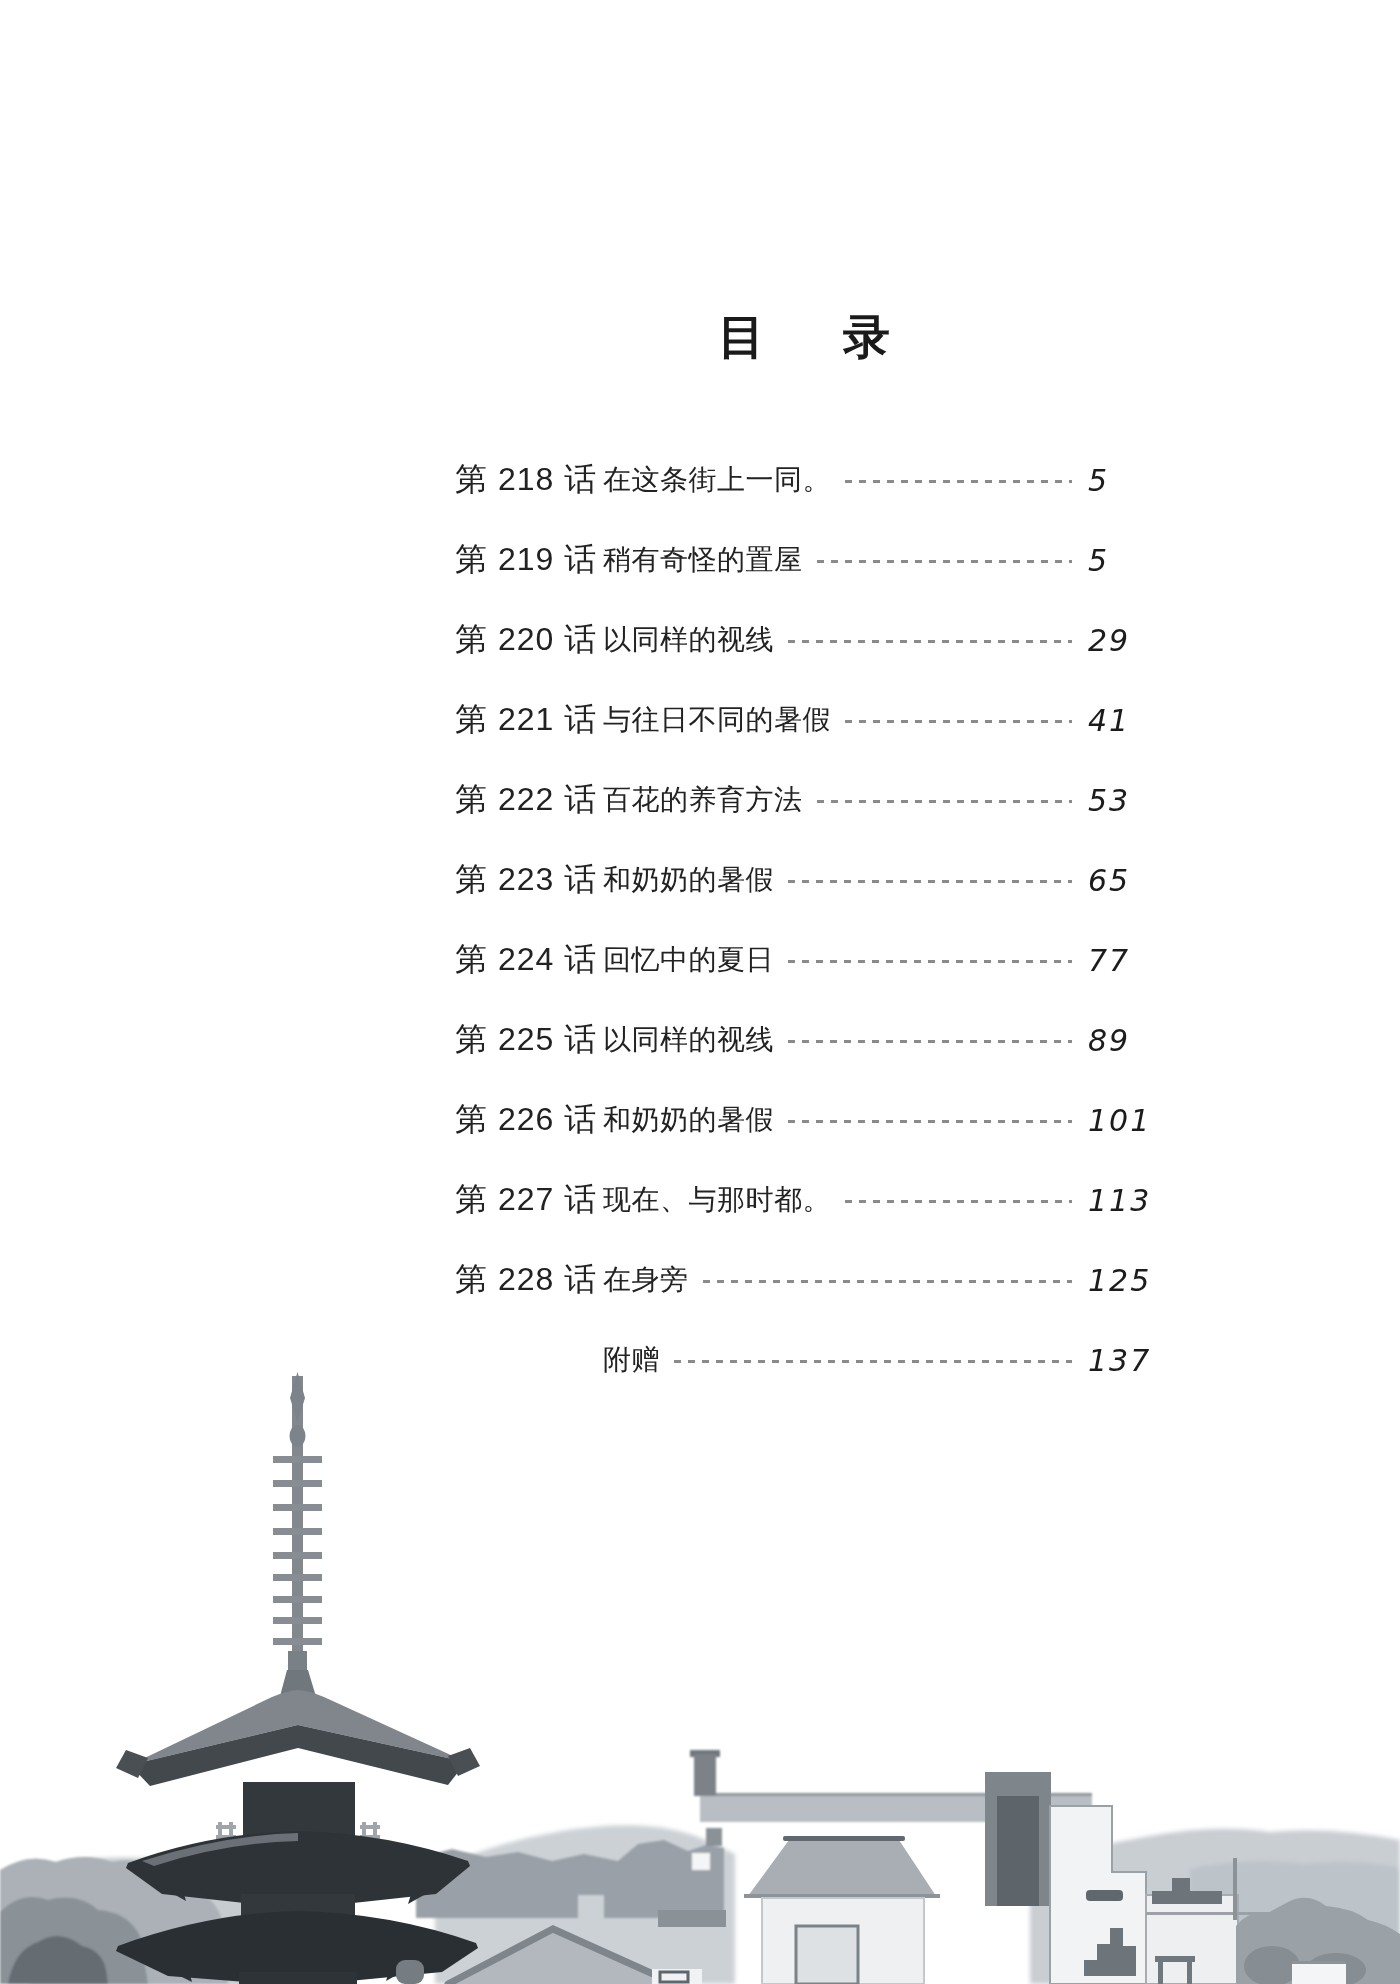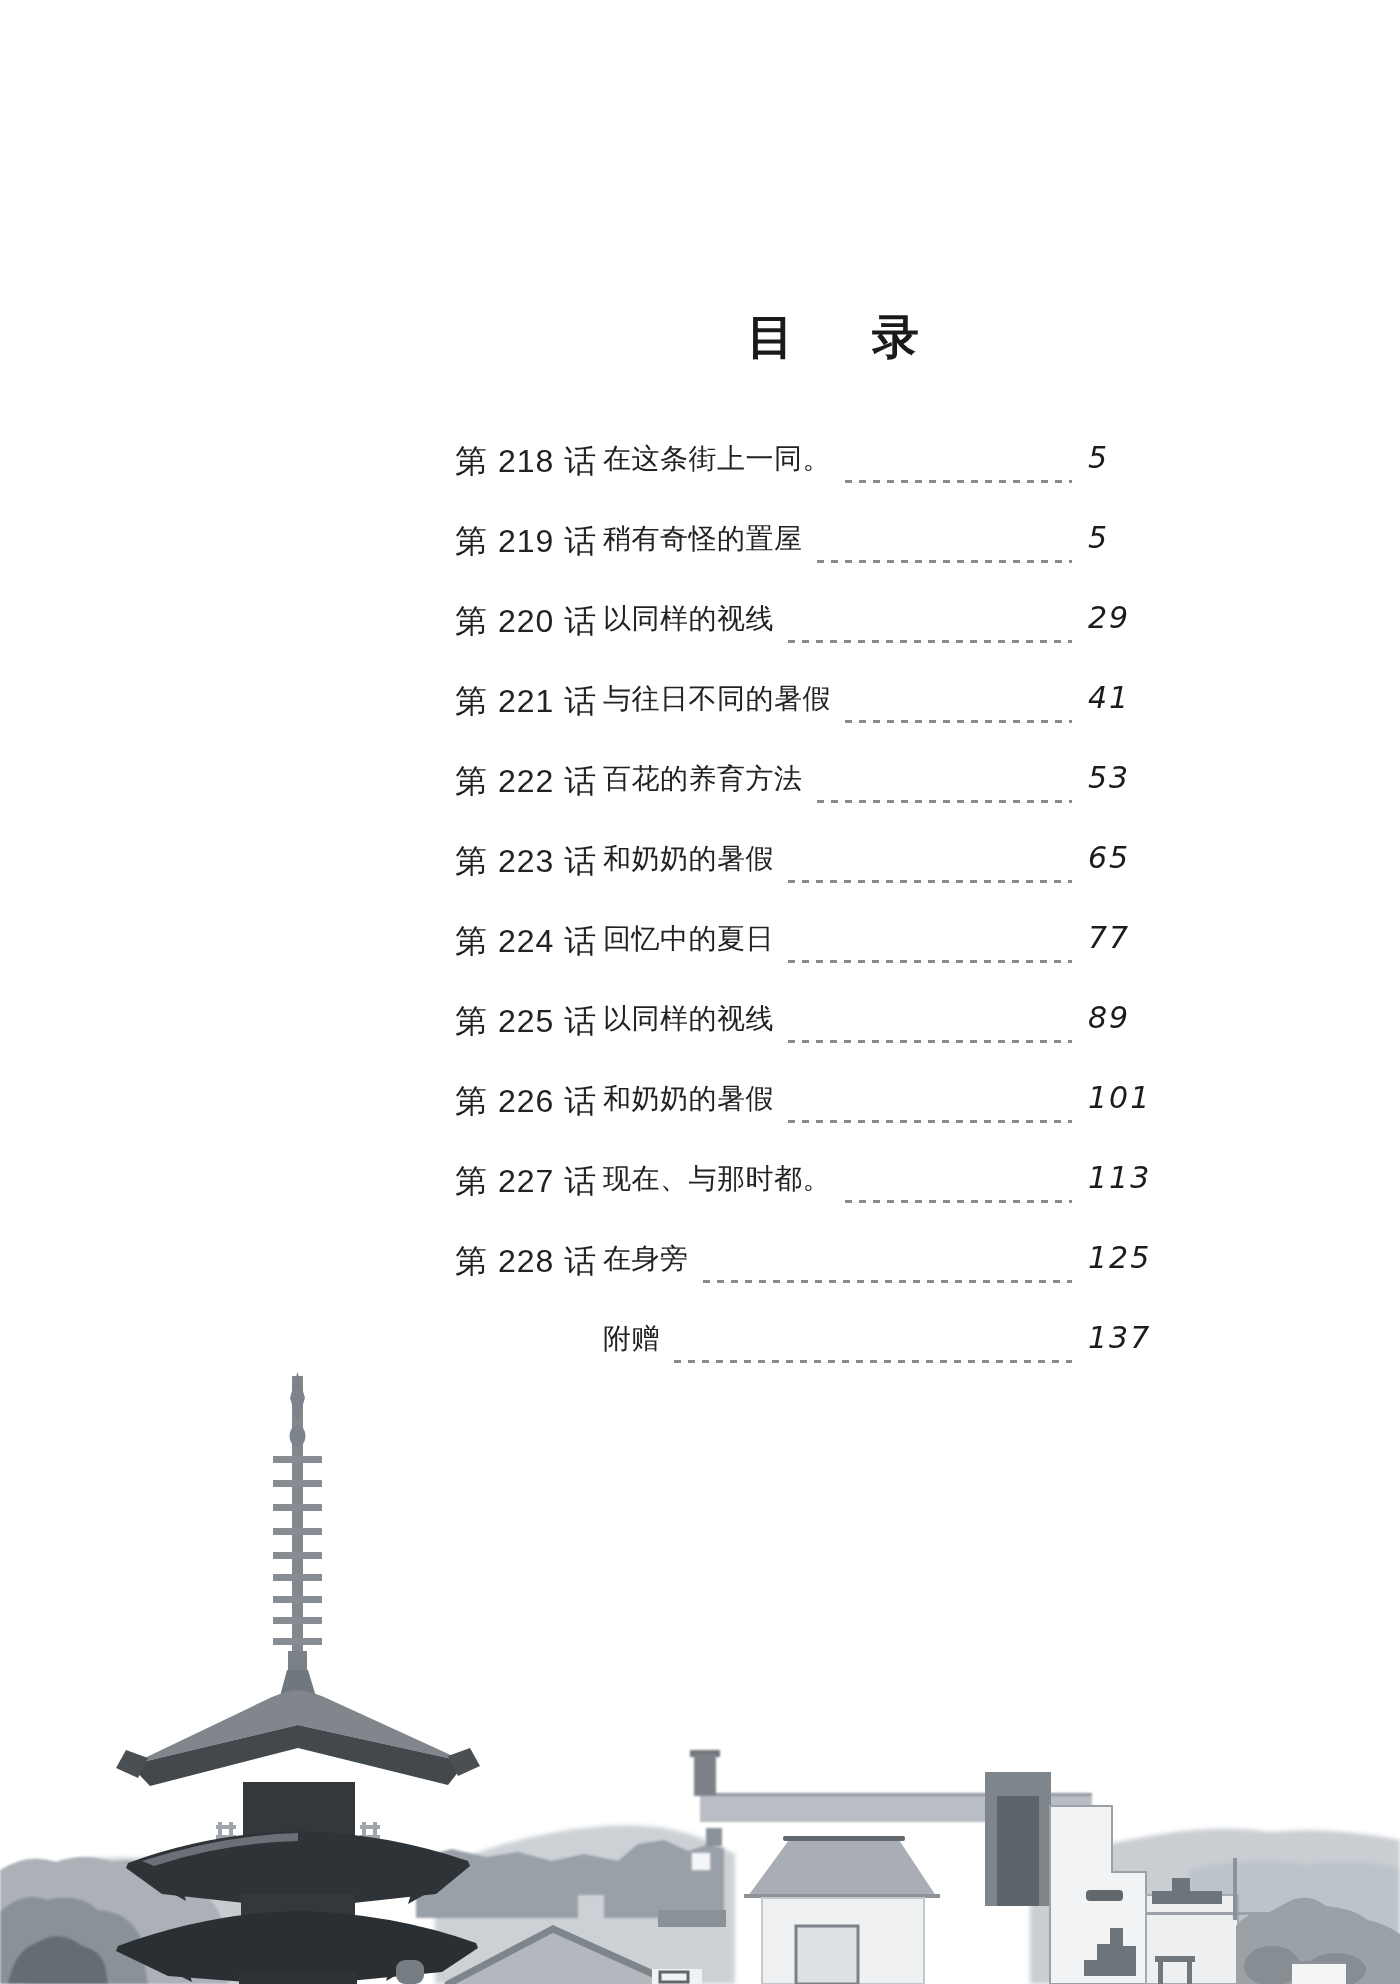--- a/index.html
+++ b/index.html
@@ -2,24 +2,24 @@
 <html><head>
 <meta charset="utf-8">
 <style>
   html,body{margin:0;padding:0;}
   body{
     width:1400px;height:1984px;position:relative;background:#ffffff;overflow:hidden;
     font-family:"Liberation Sans","DejaVu Sans",sans-serif;color:#1f1f1f;
   }
   .page-title{
     position:absolute;left:718px;top:306px;
-    font-size:47px;font-weight:600;letter-spacing:78px;white-space:nowrap;color:#1a1a1a;margin-left:29px;
+    font-size:47px;font-weight:600;letter-spacing:78px;white-space:nowrap;color:#1a1a1a;
   }
   .toc{position:absolute;left:455px;top:440px;width:683px;}
-  .toc-row{height:80px;display:flex;align-items:flex-start;}
+  .toc-row{height:80px;display:flex;align-items:center;}
   .chap{flex:none;width:148px;font-size:32px;letter-spacing:1px;white-space:nowrap;color:#222;}
   .ttl{flex:none;font-size:28px;letter-spacing:0.5px;white-space:nowrap;color:#222;}
   .dots{
     flex:1;height:3px;align-self:center;margin:2px 16px 0 14px;
     background:repeating-linear-gradient(to right,#8a8a8a 0 7px,transparent 7px 14px);
   }
   .pg{
     flex:none;width:50px;font-size:30px;font-style:italic;letter-spacing:2px;color:#1c1c1c;
     font-family:"DejaVu Sans","Liberation Sans",sans-serif;
   }

